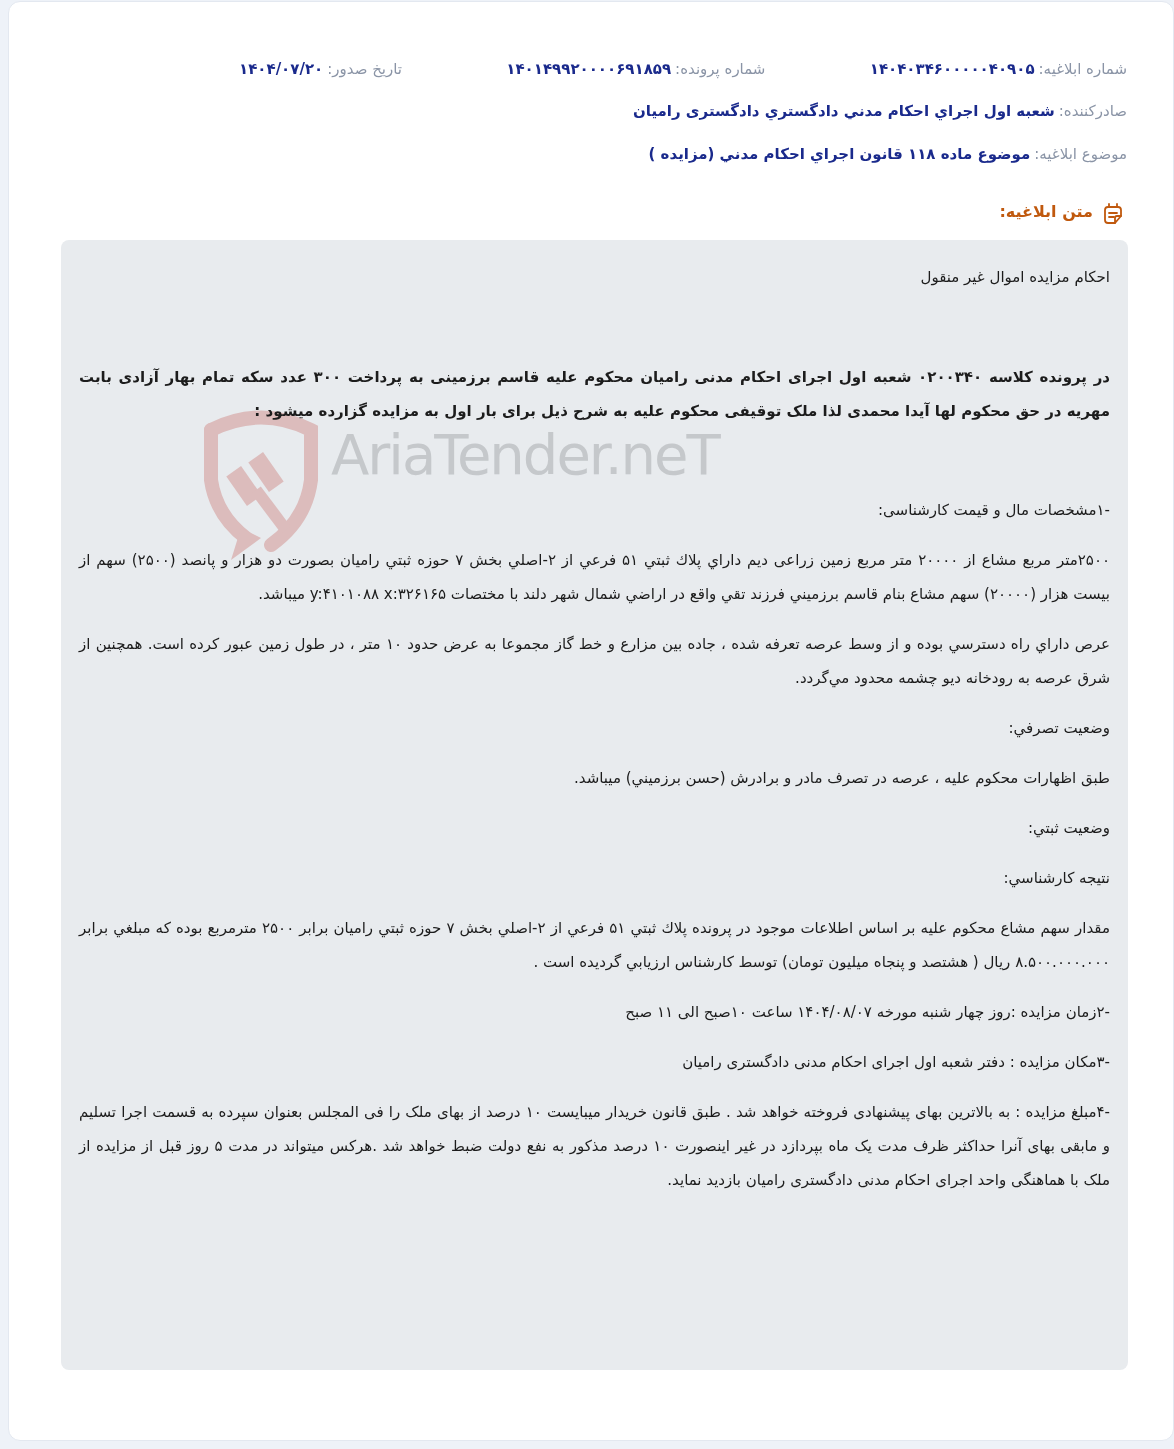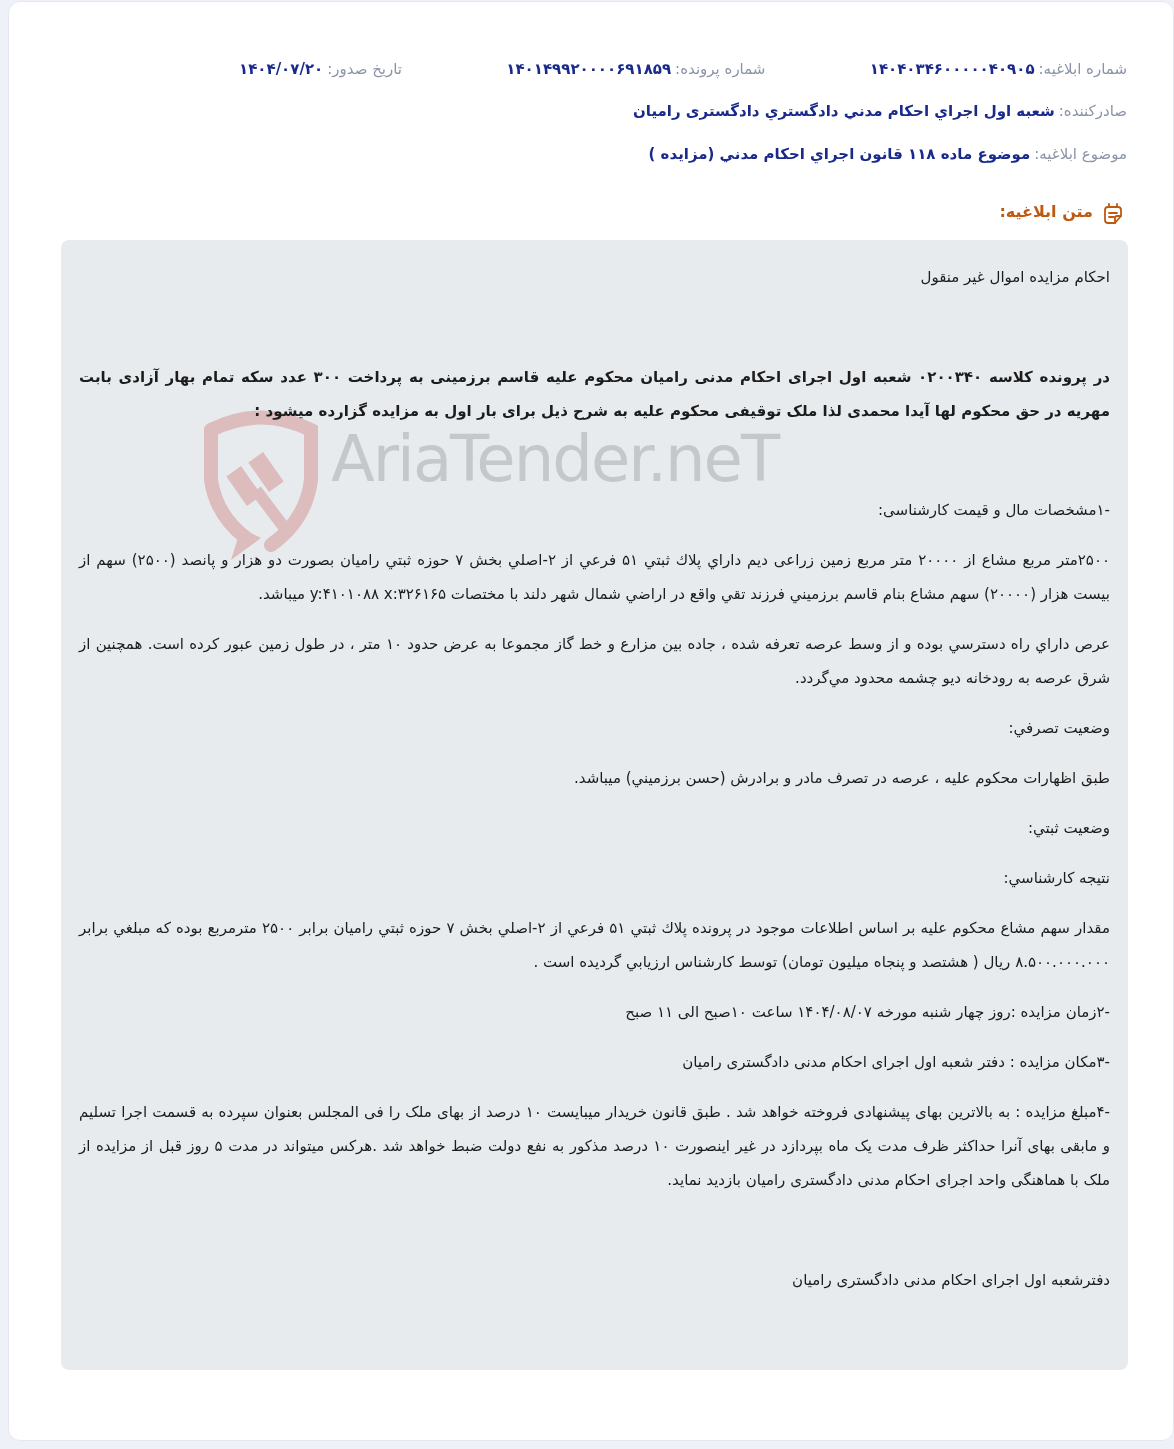--- a/index.html
+++ b/index.html
@@ -71,21 +71,21 @@
       top: 170px;
       width: 600px;
       height: 150px;
       pointer-events: none;
     }
     .wm-text {
       position: absolute;
       left: 130px;
       top: 12px;
       font-family: "DejaVu Sans", sans-serif;
-      font-size: 64px;
+      font-size: 56px;
       color: #c5c8cb;
       letter-spacing: -2px;
       direction: ltr;
       font-weight: normal;
     }
   </style>
 </head>
 <body>
 
 <div class="card">
@@ -145,16 +145,15 @@
       <p class="p" style="margin-bottom:16px;">۲۵۰۰متر مربع مشاع از ۲۰۰۰۰ متر مربع زمین زراعی دیم  داراي پلاك ثبتي ۵۱ فرعي از ۲-اصلي بخش ۷ حوزه ثبتي راميان بصورت دو هزار و پانصد (۲۵۰۰) سهم از بیست هزار (۲۰۰۰۰) سهم مشاع بنام قاسم برزميني فرزند تقي     واقع در اراضي شمال شهر دلند با مختصات y:۴۱۰۱۰۸۸  x:۳۲۶۱۶۵ ميباشد.</p>
       <p class="p" style="margin-bottom:16px;">عرص داراي راه دسترسي  بوده و  از وسط عرصه تعرفه شده ، جاده بين مزارع و خط گاز مجموعا به عرض حدود ۱۰ متر ، در طول زمين عبور كرده است. همچنين از شرق عرصه به رودخانه ديو چشمه محدود مي‌گردد.</p>
       <p class="p" style="margin-bottom:16px;">وضعيت تصرفي:</p>
       <p class="p" style="margin-bottom:16px;">طبق اظهارات محكوم عليه ، عرصه در تصرف مادر و برادرش (حسن برزميني) ميباشد.</p>
       <p class="p" style="margin-bottom:16px;">وضعيت ثبتي:</p>
       <p class="p" style="margin-bottom:16px;">نتيجه كارشناسي:</p>
       <p class="p" style="margin-bottom:16px;">مقدار سهم مشاع محكوم عليه بر اساس اطلاعات موجود در پرونده پلاك ثبتي ۵۱ فرعي از ۲-اصلي بخش ۷ حوزه ثبتي راميان برابر ۲۵۰۰ مترمربع بوده كه مبلغي برابر  ۸.۵۰۰.۰۰۰.۰۰۰ ريال ( هشتصد و پنجاه ميليون تومان) توسط كارشناس ارزيابي گرديده است .</p>
       <p class="p" style="margin-bottom:16px;">-۲زمان مزایده :روز چهار شنبه مورخه ۱۴۰۴/۰۸/۰۷  ساعت ۱۰صبح الی ۱۱ صبح</p>
       <p class="p" style="margin-bottom:16px;">-۳مکان مزایده : دفتر شعبه اول  اجرای احکام مدنی دادگستری رامیان</p>
       <p class="p" style="margin-bottom:66px;">-۴مبلغ مزایده : به بالاترین بهای پیشنهادی فروخته خواهد شد . طبق قانون خریدار میبایست ۱۰ درصد از بهای ملک را فی المجلس بعنوان سپرده به قسمت اجرا تسلیم و مابقی بهای آنرا حداکثر ظرف مدت یک ماه بپردازد در غیر اینصورت ۱۰ درصد مذکور به نفع دولت ضبط خواهد شد .هرکس میتواند در مدت ۵ روز قبل از مزایده از ملک با هماهنگی واحد اجرای احکام مدنی دادگستری رامیان بازدید نماید.</p>
-      <p class="p">دفترشعبه اول  اجرای احکام مدنی دادگستری رامیان</p>
     </div>
   </div>
 </div>
 
 </body></html>

